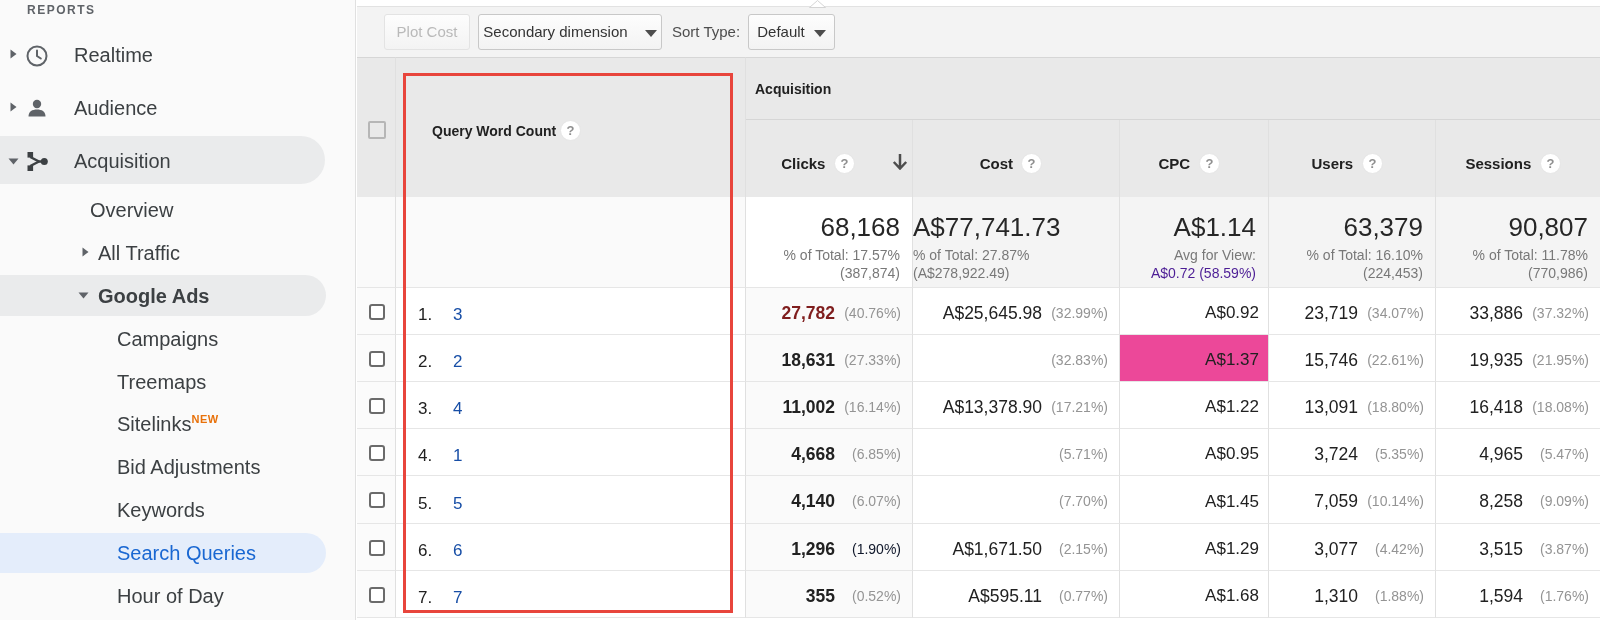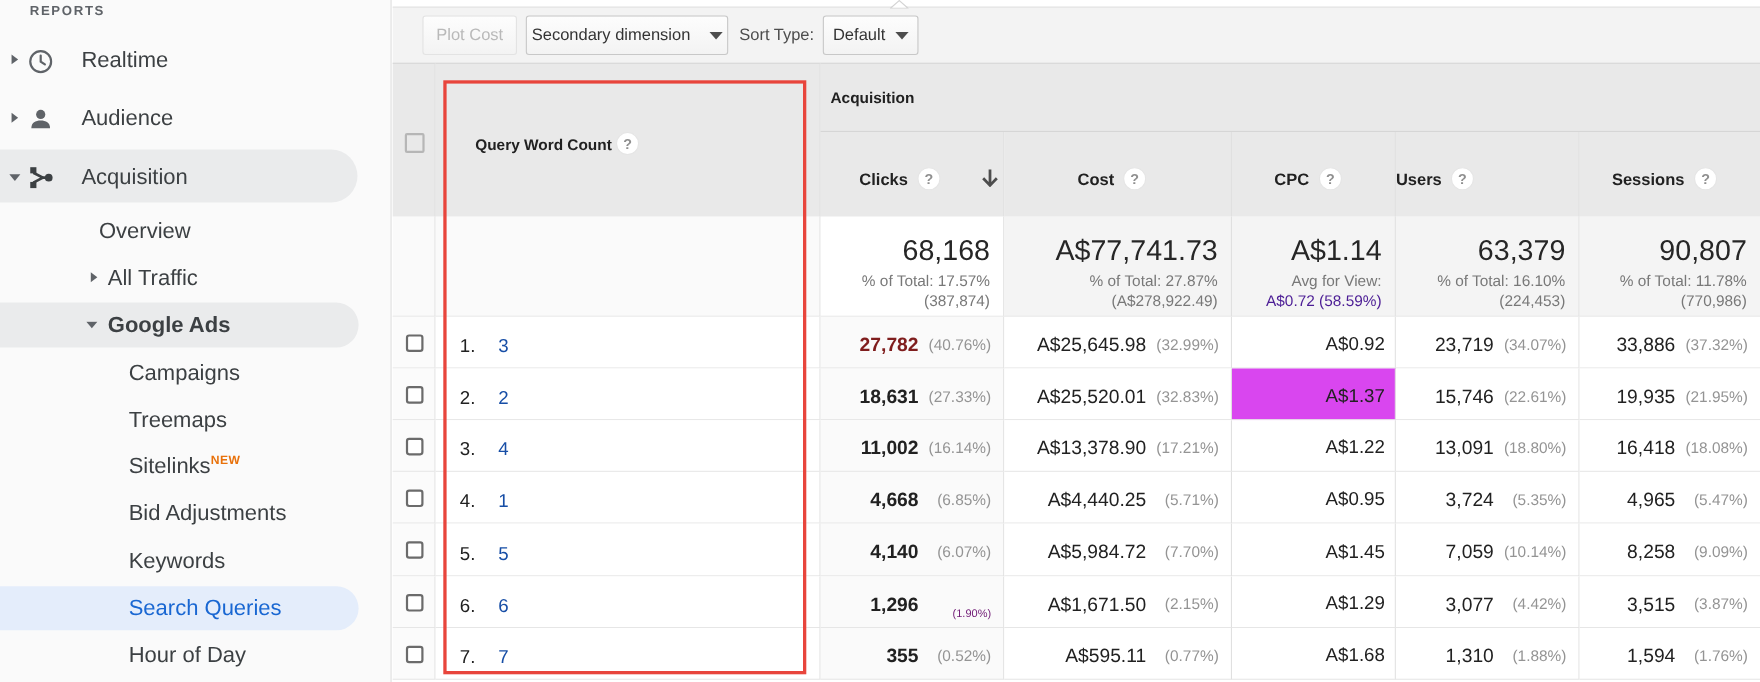--- a/index.html
+++ b/index.html
@@ -90,41 +90,41 @@
       </svg>
     </div></div>
 <div class="abs" style="left:913px;top:120px;width:207px;height:77px;background:#e9e9e9;border-right:1px solid #e0e0e0;text-align:center;line-height:87px"><span style="margin-right:10px;color:#212121;font-size:15px;font-weight:bold">Cost&nbsp; <svg width="21" height="21" viewBox="0 0 21 21" style="display:inline-block;vertical-align:-5px">
         <circle cx="10.5" cy="10.5" r="10" fill="#fff" stroke="#e5e5e5" stroke-width="1"></circle>
         <text x="10.5" y="15" font-size="13" font-weight="bold" fill="#8f8f8f" text-anchor="middle" font-family="Liberation Sans">?</text>
       </svg></span></div>
 <div class="abs" style="left:1120px;top:120px;width:149px;height:77px;background:#e9e9e9;border-right:1px solid #e0e0e0;text-align:center;line-height:87px"><span style="margin-right:10px;color:#212121;font-size:15px;font-weight:bold">CPC&nbsp; <svg width="21" height="21" viewBox="0 0 21 21" style="display:inline-block;vertical-align:-5px">
         <circle cx="10.5" cy="10.5" r="10" fill="#fff" stroke="#e5e5e5" stroke-width="1"></circle>
         <text x="10.5" y="15" font-size="13" font-weight="bold" fill="#8f8f8f" text-anchor="middle" font-family="Liberation Sans">?</text>
       </svg></span></div>
-<div class="abs" style="left:1269px;top:120px;width:167px;height:77px;background:#e9e9e9;border-right:1px solid #e0e0e0;line-height:87px"><span style="margin-right:10px;color:#212121;font-size:15px;font-weight:bold">Users&nbsp; <svg width="21" height="21" viewBox="0 0 21 21" style="display:inline-block;vertical-align:-5px">
+<div class="abs" style="left:1269px;top:120px;width:167px;height:77px;background:#e9e9e9;border-right:1px solid #e0e0e0;text-align:center;line-height:87px"><span style="margin-right:10px;color:#212121;font-size:15px;font-weight:bold">Users&nbsp; <svg width="21" height="21" viewBox="0 0 21 21" style="display:inline-block;vertical-align:-5px">
         <circle cx="10.5" cy="10.5" r="10" fill="#fff" stroke="#e5e5e5" stroke-width="1"></circle>
         <text x="10.5" y="15" font-size="13" font-weight="bold" fill="#8f8f8f" text-anchor="middle" font-family="Liberation Sans">?</text>
       </svg></span></div>
 <div class="abs" style="left:1436px;top:120px;width:164px;height:77px;background:#e9e9e9;text-align:center;line-height:87px"><span style="margin-right:10px;color:#212121;font-size:15px;font-weight:bold">Sessions&nbsp; <svg width="21" height="21" viewBox="0 0 21 21" style="display:inline-block;vertical-align:-5px">
         <circle cx="10.5" cy="10.5" r="10" fill="#fff" stroke="#e5e5e5" stroke-width="1"></circle>
         <text x="10.5" y="15" font-size="13" font-weight="bold" fill="#8f8f8f" text-anchor="middle" font-family="Liberation Sans">?</text>
       </svg></span></div>
 <div class="abs" style="left:368px;top:121px;width:18px;height:18px;border:2px solid #b6b6b6;border-radius:2px"></div>
 <div class="abs" style="left:432px;top:120px;height:18px;line-height:18px;font-size:14px;font-weight:bold;color:#212121;white-space:nowrap">Query Word Count&nbsp;<svg width="21" height="21" viewBox="0 0 21 21" style="display:inline-block;vertical-align:-5px">
       <circle cx="10.5" cy="10.5" r="10" fill="#fff" stroke="#e5e5e5" stroke-width="1"></circle>
       <text x="10.5" y="15" font-size="13" font-weight="bold" fill="#8f8f8f" text-anchor="middle" font-family="Liberation Sans">?</text>
     </svg></div>
 <div class="abs" style="left:357px;top:197px;width:39px;height:91px;background:#fafafa;border-right:1px solid #e0e0e0;border-bottom:1px solid #e6e6e6"></div>
 <div class="abs" style="left:396px;top:197px;width:350px;height:91px;background:#fafafa;border-right:1px solid #e0e0e0;border-bottom:1px solid #e6e6e6"></div>
 <div class="abs" style="left:746px;top:197px;width:167px;height:91px;background:#fff;border-right:1px solid #e0e0e0;border-bottom:1px solid #e6e6e6;text-align:right;padding:15px 12px 0 0">
     <div style="font-size:26px;color:#262626;margin-bottom:3px">68,168</div>
     <div style="font-size:14px;color:#787878;line-height:18px">% of Total: 17.57%</div>
     <div style="font-size:14px;color:#787878;line-height:18px">(387,874)</div>
   </div>
-<div class="abs" style="left:913px;top:197px;width:207px;height:91px;background:#f4f4f4;border-right:1px solid #e0e0e0;border-bottom:1px solid #e6e6e6;text-align:right;padding:15px 12px 0 0">
+<div class="abs" style="left:913px;top:197px;width:207px;height:91px;background:#f4f4f4;border-right:1px solid #e0e0e0;border-bottom:1px solid #e6e6e6;text-align:left;padding:15px 12px 0 0">
     <div style="font-size:26px;color:#262626;margin-bottom:3px">A$77,741.73</div>
     <div style="font-size:14px;color:#787878;line-height:18px">% of Total: 27.87%</div>
     <div style="font-size:14px;color:#787878;line-height:18px">(A$278,922.49)</div>
   </div>
 <div class="abs" style="left:1120px;top:197px;width:149px;height:91px;background:#f4f4f4;border-right:1px solid #e0e0e0;border-bottom:1px solid #e6e6e6;text-align:right;padding:15px 12px 0 0">
     <div style="font-size:26px;color:#262626;margin-bottom:3px">A$1.14</div>
     <div style="font-size:14px;color:#787878;line-height:18px">Avg for View:</div>
     <div style="font-size:14px;color:#4c1d95;line-height:18px">A$0.72 (58.59%)</div>
   </div>
 <div class="abs" style="left:1269px;top:197px;width:167px;height:91px;background:#f4f4f4;border-right:1px solid #e0e0e0;border-bottom:1px solid #e6e6e6;text-align:right;padding:15px 12px 0 0">
@@ -164,24 +164,23 @@
 <div class="abs" style="left:357px;top:335px;width:39px;height:47px;background:#fbfbfb;border-right:1px solid #e0e0e0;border-bottom:1px solid #e6e6e6"></div>
 <div class="abs" style="left:369px;top:351px;width:16px;height:16px;background:#fff;border:2px solid #6b6b6b;border-radius:3px"></div>
 <div class="abs" style="left:396px;top:335px;width:350px;height:47px;background:#fff;border-right:1px solid #e0e0e0;border-bottom:1px solid #e6e6e6"></div>
 <div class="abs" style="left:418px;top:339px;height:46px;line-height:46px;font-size:17px;color:#212121">2.</div>
 <div class="abs" style="left:453px;top:339px;height:46px;line-height:46px;font-size:17px;color:#174ea6">2</div>
 <div class="abs" style="left:746px;top:335px;width:167px;height:47px;background:#fafafa;border-right:1px solid #e0e0e0;border-bottom:1px solid #e6e6e6;font-size:16px">
     <span class="abs" style="right:77px;top:2px;height:46px;line-height:46px;font-size:17.5px;font-weight:bold;color:#212121">18,631</span>
     <span class="abs" style="right:11px;top:2px;height:46px;line-height:46px;color:#949494;font-size:14px">(27.33%)</span>
   </div>
 <div class="abs" style="left:913px;top:335px;width:207px;height:47px;background:#fff;border-right:1px solid #e0e0e0;border-bottom:1px solid #e6e6e6;font-size:16px">
-    <span class="abs" style="right:77px;top:2px;height:46px;line-height:46px;font-size:17.5px;font-weight:normal;color:#212121">A$25,520.01</span>
     <span class="abs" style="right:11px;top:2px;height:46px;line-height:46px;color:#949494;font-size:14px">(32.83%)</span>
   </div>
-<div class="abs" style="left:1120px;top:335px;width:149px;height:47px;background:#d946ef;border-right:1px solid #e0e0e0;border-bottom:1px solid #e6e6e6;font-size:16px">
+<div class="abs" style="left:1120px;top:335px;width:149px;height:47px;background:#ec4899;border-right:1px solid #e0e0e0;border-bottom:1px solid #e6e6e6;font-size:16px">
     <span class="abs" style="right:9px;top:2px;height:46px;line-height:46px;font-size:17px;color:#212121">A$1.37</span>
   </div>
 <div class="abs" style="left:1269px;top:335px;width:167px;height:47px;background:#fff;border-right:1px solid #e0e0e0;border-bottom:1px solid #e6e6e6;font-size:16px">
     <span class="abs" style="right:77px;top:2px;height:46px;line-height:46px;font-size:17.5px;font-weight:normal;color:#212121">15,746</span>
     <span class="abs" style="right:11px;top:2px;height:46px;line-height:46px;color:#949494;font-size:14px">(22.61%)</span>
   </div>
 <div class="abs" style="left:1436px;top:335px;width:164px;height:47px;background:#fff;border-bottom:1px solid #e6e6e6;font-size:16px">
     <span class="abs" style="right:77px;top:2px;height:46px;line-height:46px;font-size:17.5px;font-weight:normal;color:#212121">19,935</span>
     <span class="abs" style="right:11px;top:2px;height:46px;line-height:46px;color:#949494;font-size:14px">(21.95%)</span>
   </div>
@@ -212,21 +211,20 @@
 <div class="abs" style="left:357px;top:429px;width:39px;height:47px;background:#fbfbfb;border-right:1px solid #e0e0e0;border-bottom:1px solid #e6e6e6"></div>
 <div class="abs" style="left:369px;top:445px;width:16px;height:16px;background:#fff;border:2px solid #6b6b6b;border-radius:3px"></div>
 <div class="abs" style="left:396px;top:429px;width:350px;height:47px;background:#fff;border-right:1px solid #e0e0e0;border-bottom:1px solid #e6e6e6"></div>
 <div class="abs" style="left:418px;top:433px;height:46px;line-height:46px;font-size:17px;color:#212121">4.</div>
 <div class="abs" style="left:453px;top:433px;height:46px;line-height:46px;font-size:17px;color:#174ea6">1</div>
 <div class="abs" style="left:746px;top:429px;width:167px;height:47px;background:#fafafa;border-right:1px solid #e0e0e0;border-bottom:1px solid #e6e6e6;font-size:16px">
     <span class="abs" style="right:77px;top:2px;height:46px;line-height:46px;font-size:17.5px;font-weight:bold;color:#212121">4,668</span>
     <span class="abs" style="right:11px;top:2px;height:46px;line-height:46px;color:#949494;font-size:14px">(6.85%)</span>
   </div>
 <div class="abs" style="left:913px;top:429px;width:207px;height:47px;background:#fff;border-right:1px solid #e0e0e0;border-bottom:1px solid #e6e6e6;font-size:16px">
-    <span class="abs" style="right:77px;top:2px;height:46px;line-height:46px;font-size:17.5px;font-weight:normal;color:#212121">A$4,440.25</span>
     <span class="abs" style="right:11px;top:2px;height:46px;line-height:46px;color:#949494;font-size:14px">(5.71%)</span>
   </div>
 <div class="abs" style="left:1120px;top:429px;width:149px;height:47px;background:#fff;border-right:1px solid #e0e0e0;border-bottom:1px solid #e6e6e6;font-size:16px">
     <span class="abs" style="right:9px;top:2px;height:46px;line-height:46px;font-size:17px;color:#212121">A$0.95</span>
   </div>
 <div class="abs" style="left:1269px;top:429px;width:167px;height:47px;background:#fff;border-right:1px solid #e0e0e0;border-bottom:1px solid #e6e6e6;font-size:16px">
     <span class="abs" style="right:77px;top:2px;height:46px;line-height:46px;font-size:17.5px;font-weight:normal;color:#212121">3,724</span>
     <span class="abs" style="right:11px;top:2px;height:46px;line-height:46px;color:#949494;font-size:14px">(5.35%)</span>
   </div>
 <div class="abs" style="left:1436px;top:429px;width:164px;height:47px;background:#fff;border-bottom:1px solid #e6e6e6;font-size:16px">
@@ -236,42 +234,41 @@
 <div class="abs" style="left:357px;top:476px;width:39px;height:48px;background:#fbfbfb;border-right:1px solid #e0e0e0;border-bottom:1px solid #e6e6e6"></div>
 <div class="abs" style="left:369px;top:492px;width:16px;height:16px;background:#fff;border:2px solid #6b6b6b;border-radius:3px"></div>
 <div class="abs" style="left:396px;top:476px;width:350px;height:48px;background:#fff;border-right:1px solid #e0e0e0;border-bottom:1px solid #e6e6e6"></div>
 <div class="abs" style="left:418px;top:480px;height:47px;line-height:47px;font-size:17px;color:#212121">5.</div>
 <div class="abs" style="left:453px;top:480px;height:47px;line-height:47px;font-size:17px;color:#174ea6">5</div>
 <div class="abs" style="left:746px;top:476px;width:167px;height:48px;background:#fafafa;border-right:1px solid #e0e0e0;border-bottom:1px solid #e6e6e6;font-size:16px">
     <span class="abs" style="right:77px;top:2px;height:47px;line-height:47px;font-size:17.5px;font-weight:bold;color:#212121">4,140</span>
     <span class="abs" style="right:11px;top:2px;height:47px;line-height:47px;color:#949494;font-size:14px">(6.07%)</span>
   </div>
 <div class="abs" style="left:913px;top:476px;width:207px;height:48px;background:#fff;border-right:1px solid #e0e0e0;border-bottom:1px solid #e6e6e6;font-size:16px">
-    <span class="abs" style="right:77px;top:2px;height:47px;line-height:47px;font-size:17.5px;font-weight:normal;color:#212121">A$5,984.72</span>
     <span class="abs" style="right:11px;top:2px;height:47px;line-height:47px;color:#949494;font-size:14px">(7.70%)</span>
   </div>
 <div class="abs" style="left:1120px;top:476px;width:149px;height:48px;background:#fff;border-right:1px solid #e0e0e0;border-bottom:1px solid #e6e6e6;font-size:16px">
     <span class="abs" style="right:9px;top:2px;height:47px;line-height:47px;font-size:17px;color:#212121">A$1.45</span>
   </div>
 <div class="abs" style="left:1269px;top:476px;width:167px;height:48px;background:#fff;border-right:1px solid #e0e0e0;border-bottom:1px solid #e6e6e6;font-size:16px">
     <span class="abs" style="right:77px;top:2px;height:47px;line-height:47px;font-size:17.5px;font-weight:normal;color:#212121">7,059</span>
     <span class="abs" style="right:11px;top:2px;height:47px;line-height:47px;color:#949494;font-size:14px">(10.14%)</span>
   </div>
 <div class="abs" style="left:1436px;top:476px;width:164px;height:48px;background:#fff;border-bottom:1px solid #e6e6e6;font-size:16px">
     <span class="abs" style="right:77px;top:2px;height:47px;line-height:47px;font-size:17.5px;font-weight:normal;color:#212121">8,258</span>
     <span class="abs" style="right:11px;top:2px;height:47px;line-height:47px;color:#949494;font-size:14px">(9.09%)</span>
   </div>
 <div class="abs" style="left:357px;top:524px;width:39px;height:47px;background:#fbfbfb;border-right:1px solid #e0e0e0;border-bottom:1px solid #e6e6e6"></div>
 <div class="abs" style="left:369px;top:540px;width:16px;height:16px;background:#fff;border:2px solid #6b6b6b;border-radius:3px"></div>
 <div class="abs" style="left:396px;top:524px;width:350px;height:47px;background:#fff;border-right:1px solid #e0e0e0;border-bottom:1px solid #e6e6e6"></div>
 <div class="abs" style="left:418px;top:528px;height:46px;line-height:46px;font-size:17px;color:#212121">6.</div>
 <div class="abs" style="left:453px;top:528px;height:46px;line-height:46px;font-size:17px;color:#174ea6">6</div>
 <div class="abs" style="left:746px;top:524px;width:167px;height:47px;background:#fafafa;border-right:1px solid #e0e0e0;border-bottom:1px solid #e6e6e6;font-size:16px">
     <span class="abs" style="right:77px;top:2px;height:46px;line-height:46px;font-size:17.5px;font-weight:bold;color:#212121">1,296</span>
-    <span class="abs" style="right:11px;top:12px;height:46px;line-height:46px;color:#701a75;font-size:10px">(1.90%)</span>
+    <span class="abs" style="right:11px;top:2px;height:46px;line-height:46px;color:#0f172a;font-size:14px">(1.90%)</span>
   </div>
 <div class="abs" style="left:913px;top:524px;width:207px;height:47px;background:#fff;border-right:1px solid #e0e0e0;border-bottom:1px solid #e6e6e6;font-size:16px">
     <span class="abs" style="right:77px;top:2px;height:46px;line-height:46px;font-size:17.5px;font-weight:normal;color:#212121">A$1,671.50</span>
     <span class="abs" style="right:11px;top:2px;height:46px;line-height:46px;color:#949494;font-size:14px">(2.15%)</span>
   </div>
 <div class="abs" style="left:1120px;top:524px;width:149px;height:47px;background:#fff;border-right:1px solid #e0e0e0;border-bottom:1px solid #e6e6e6;font-size:16px">
     <span class="abs" style="right:9px;top:2px;height:46px;line-height:46px;font-size:17px;color:#212121">A$1.29</span>
   </div>
 <div class="abs" style="left:1269px;top:524px;width:167px;height:47px;background:#fff;border-right:1px solid #e0e0e0;border-bottom:1px solid #e6e6e6;font-size:16px">
     <span class="abs" style="right:77px;top:2px;height:46px;line-height:46px;font-size:17.5px;font-weight:normal;color:#212121">3,077</span>

